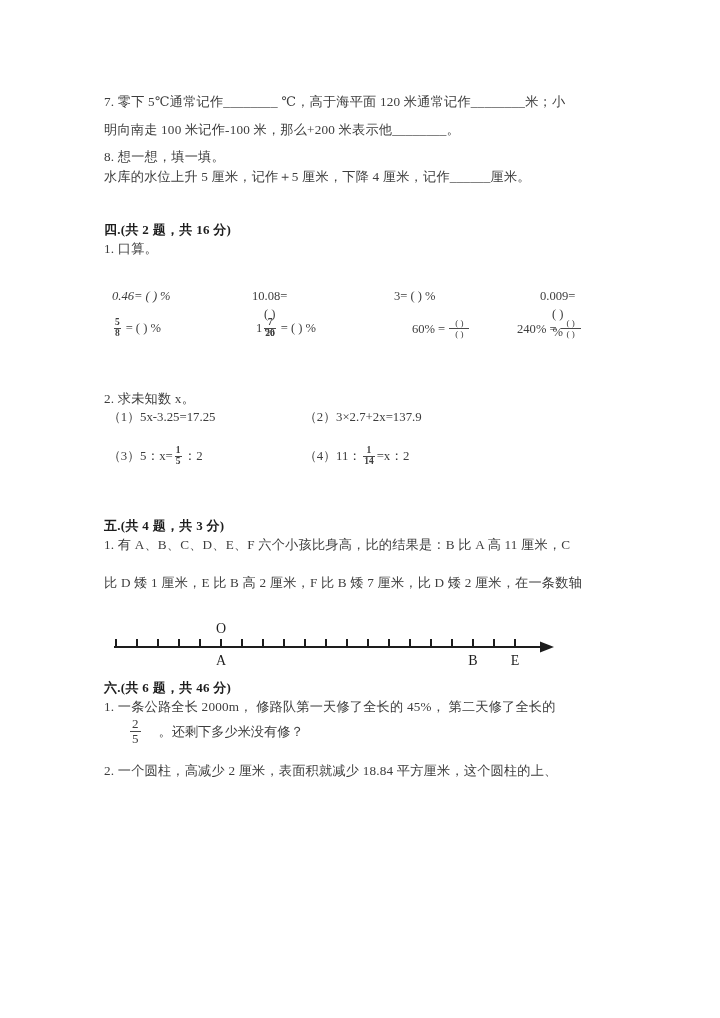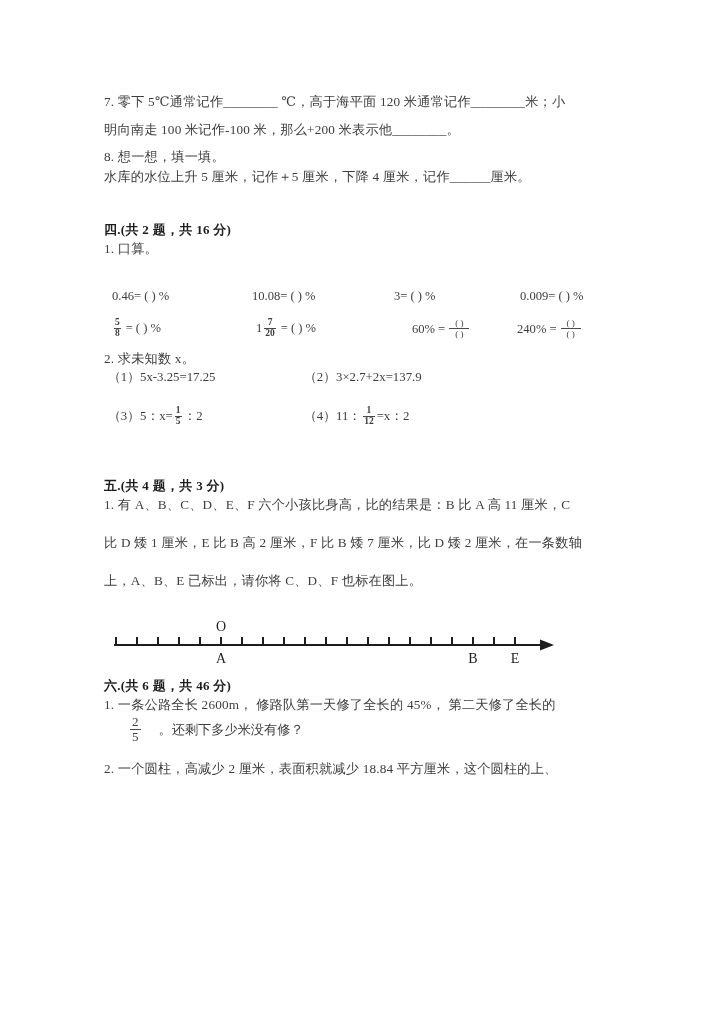--- a/index.html
+++ b/index.html
@@ -48,21 +48,21 @@
   }
 
   
   .mt-18 { margin-top: 18px; }
   .mt-22 { }
   .mt-26 { }
   .mt-30 { margin-top: 30px; }
   .mt-34 { margin-top: 34px; }
   .mt-12 { margin-top: 12px; }
   .mt-8  { margin-top: 8px; }
-  .mt-40 { }
+  .mt-40 { margin-top: 40px; }
   .mt-44 { margin-top: 44px; }
 
   
   .calc-row {
     position: relative;
     font-size: 12.6px;
     color: #3d3d3d;
     height: 22px;
   }
   .calc-row-frac {
@@ -179,36 +179,36 @@
     <div class="qline tight">明向南走 100 米记作-100 米，那么+200 米表示他________。</div>
 
     <div class="qline tight">8. 想一想，填一填。</div>
     <div class="qline mt-22">水库的水位上升 5 厘米，记作＋5 厘米，下降 4 厘米，记作______厘米。</div>
 
     <div class="section-head mt-34">四.(共 2 题，共 16 分)</div>
 
     <div class="qline mt-26">1. 口算。</div>
 
     <div class="calc-row mt-30">
-      <div class="calc-item" style="left:8px;">
+      <div class="calc-item" style="left:8px;font-style:italic;">
         <span>0.46=</span>
         <span>(    )</span>
         <span>%</span>
       </div>
-      <div class="calc-item" style="left:148px;">
+      <div class="calc-item" style="left:148px;flex-direction:column;">
         <span>10.08=</span>
         <span>(    )</span>
         <span>%</span>
       </div>
       <div class="calc-item" style="left:290px;">
         <span>3=</span>
         <span>(    )</span>
         <span>%</span>
       </div>
-      <div class="calc-item" style="left:416px;">
+      <div class="calc-item" style="left:436px;flex-direction:column;">
         <span>0.009=</span>
         <span>(    )</span>
         <span>%</span>
       </div>
     </div>
 
     <div class="calc-row-frac mt-8">
       <div class="calc-item" style="left:8px;">
         <span class="frac">
           <span class="num">5</span>
@@ -272,31 +272,30 @@
           <span class="num">1</span>
           <span class="den">5</span>
         </span>
         <span>：2</span>
       </div>
       <div class="eq-item" style="left:200px;">
         <span>（4）</span>
         <span>11：</span>
         <span class="frac">
           <span class="num">1</span>
-          <span class="den">12</span>
+          <span class="den">14</span>
         </span>
         <span>=x：2</span>
       </div>
     </div>
 
     <div class="section-head mt-44">五.(共 4 题，共 3 分)</div>
 
     <div class="qline mt-26">1. 有 A、B、C、D、E、F 六个小孩比身高，比的结果是：B 比 A 高 11 厘米，C</div>
     <div class="qline mt-18">比 D 矮 1 厘米，E 比 B 高 2 厘米，F 比 B 矮 7 厘米，比 D 矮 2 厘米，在一条数轴</div>
-    <div class="qline mt-18">上，A、B、E 已标出，请你将 C、D、F 也标在图上。</div>
 
     <div class="numline-wrap">
       <svg class="numline-svg" width="516" height="62" viewBox="0 0 516 62">
 
         <line x1="10" y1="30" x2="436" y2="30" stroke="#1d1d1d" stroke-width="2.2"></line>
 
         <polygon points="436,24.5 450,30 436,35.5" fill="#1d1d1d"></polygon>
 
         <g stroke="#1d1d1d" stroke-width="2">
           <line x1="12" y1="22" x2="12" y2="30"></line>
@@ -324,21 +323,21 @@
         <text x="117" y="16" font-family="Liberation Serif, serif" font-size="14" fill="#1d1d1d" text-anchor="middle">O</text>
 
         <text x="117" y="48" font-family="Liberation Serif, serif" font-size="14" fill="#1d1d1d" text-anchor="middle">A</text>
         <text x="369" y="48" font-family="Liberation Serif, serif" font-size="14" fill="#1d1d1d" text-anchor="middle">B</text>
         <text x="411" y="48" font-family="Liberation Serif, serif" font-size="14" fill="#1d1d1d" text-anchor="middle">E</text>
       </svg>
     </div>
 
     <div class="section-head mt-22">六.(共 6 题，共 46 分)</div>
 
-    <div class="qline mt-26">1. 一条公路全长 2600m，  修路队第一天修了全长的 45%，  第二天修了全长的</div>
+    <div class="qline mt-26">1. 一条公路全长 2000m，  修路队第一天修了全长的 45%，  第二天修了全长的</div>
 
     <div class="indent-frac mt-22">
       <div class="inner">
         <span class="frac-big">
           <span class="num">2</span>
           <span class="den">5</span>
         </span>
         <span class="nowrap" style="margin-left:14px;font-family:Liberation Mono, monospace;">。还剩下多少米没有修？</span>
       </div>
     </div>

